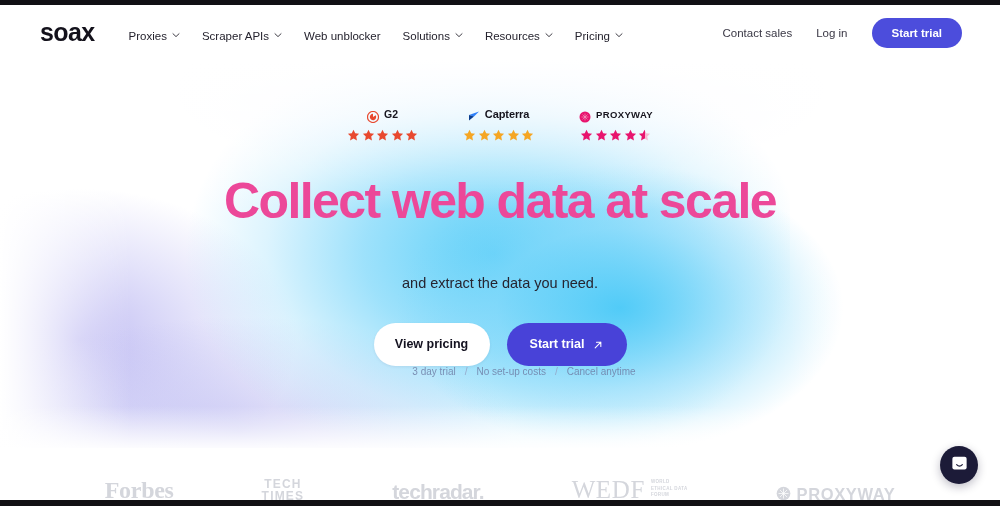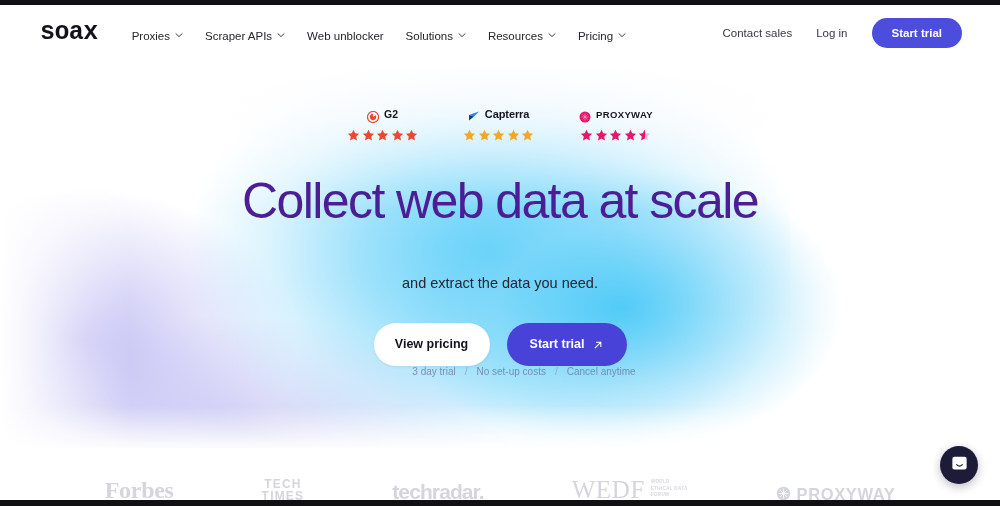--- a/index.html
+++ b/index.html
@@ -36,21 +36,21 @@
   .header {
     position: absolute; left: 0; top: 5px;
     width: 1000px; height: 55px;
     background: #ffffff;
     display: flex; align-items: center;
     z-index: 40;
   }
 
   .logo {
     margin-left: 40px;
-    font-family: Liberation Mono, monospace;
+    font-family: Liberation Sans, sans-serif;
     font-size: 25px;
     font-weight: 700;
     letter-spacing: -0.6px;
     color: #13111b;
     line-height: 1;
     cursor: pointer;
     user-select: none;
   }
 
   .nav {
@@ -214,23 +214,23 @@
   .badge-name.proxyway { font-size: 9.5px; letter-spacing: 0.35px; }
 
   .stars { display: flex; gap: 1.5px; }
   .star { width: 13px; height: 13px; display: block; }
 
   
   .headline {
     margin-top: 34px;
     font-family: "Liberation Sans", sans-serif;
     font-size: 50px;
-    font-weight: 400;
+    font-weight: 700;
     letter-spacing: -1.6px;
-    color: #4c1d95;
+    color: #ec4899;
     line-height: 1.06;
   }
 
   .subhead {
     margin-top: 21px;
     font-size: 14.5px;
     line-height: 1.62;
     color: #262430;
   }
 

